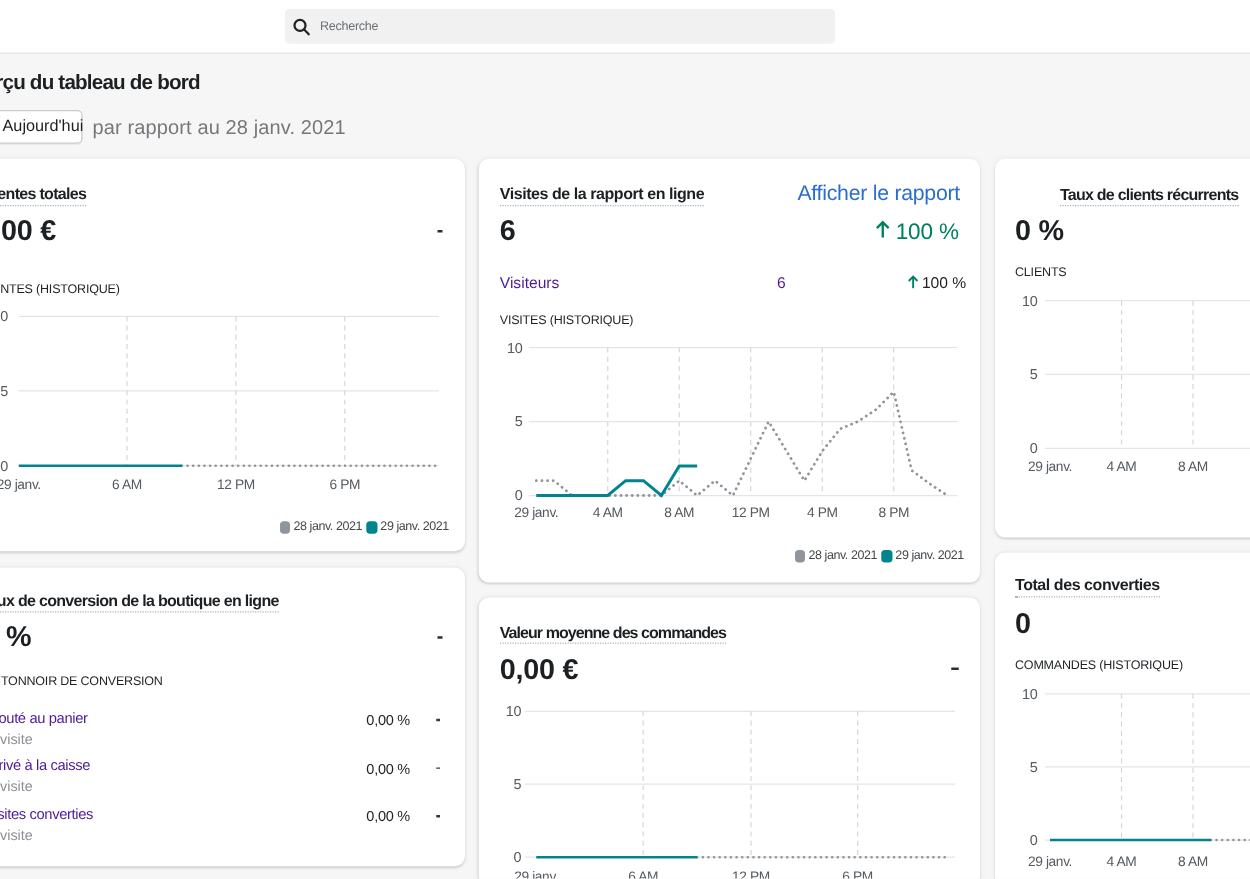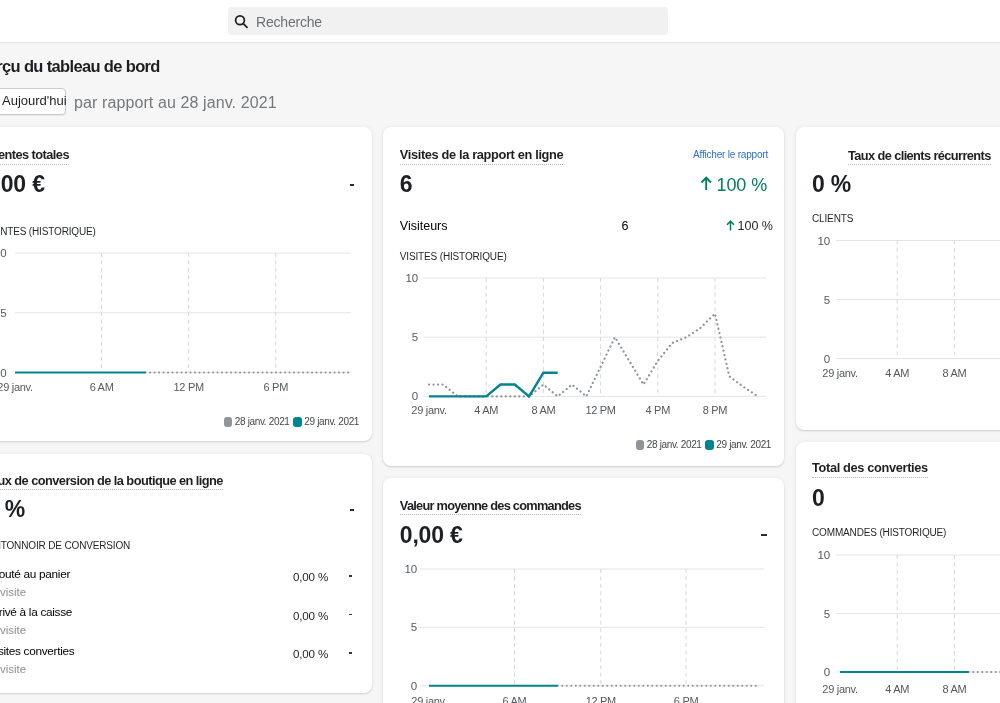--- a/index.html
+++ b/index.html
@@ -8,31 +8,31 @@
 .card{position:absolute;background:#fff;border-radius:8px;
   box-shadow:0 0 5px rgba(23,24,24,.05),0 1px 2px rgba(0,0,0,.14)}
 .ct{position:absolute;font-size:12.8px;font-weight:700;color:#1d2023;
   letter-spacing:-.35px;white-space:nowrap;line-height:14px}
 .ct span{border-bottom:1.6px dotted #b0b5ba;padding-bottom:1.5px}
 .big{position:absolute;font-size:23px;font-weight:700;color:#1d2023;
   white-space:nowrap;line-height:23px;letter-spacing:-.2px}
 .lab{position:absolute;font-size:10px;font-weight:400;color:#1f2326;
   letter-spacing:-.15px;white-space:nowrap;line-height:11px}
 .lgt{position:absolute;font-size:10px;color:#44484c;white-space:nowrap;line-height:13px;letter-spacing:-.35px}
-.t13{position:absolute;font-size:12.5px;color:#000000;white-space:nowrap;line-height:13px}
+.t13{position:absolute;font-size:12.5px;color:#4c1d95;white-space:nowrap;line-height:13px}
 svg text{font-family:"Liberation Sans",sans-serif}
 </style></head><body>
 
 <div class="abs" style="left:0;top:0;width:1000px;height:43px;background:#fff;border-bottom:1px solid #e3e4e5"></div>
 <div class="abs" style="left:228px;top:7px;width:440px;height:28px;background:#f1f1f1;border-radius:4px"></div>
 <svg class="abs" style="left:234px;top:13.5px" width="15" height="15" viewBox="0 0 15 15">
 <circle cx="6" cy="6.3" r="4.4" fill="none" stroke="#202326" stroke-width="1.8"></circle>
 <line x1="9.3" y1="9.6" x2="13" y2="13.4" stroke="#202326" stroke-width="1.8" stroke-linecap="round"></line>
 </svg>
-<div class="abs" style="left:256px;top:14.5px;font-size:14px;color:#6b7075;line-height:14px;letter-spacing:-.2px">Recherche</div>
+<div class="abs" style="left:256px;top:14.5px;font-size:10px;color:#6b7075;line-height:14px;letter-spacing:-.2px">Recherche</div>
 <div class="abs" style="left:-33px;top:56px;font-size:16.5px;font-weight:700;color:#1d2023;letter-spacing:-.65px;line-height:20px;white-space:nowrap">Aperçu du tableau de bord</div>
 <div class="abs" style="left:-36px;top:88px;width:102px;height:27px;background:#fff;border:1px solid #c9cccf;border-radius:4px;box-shadow:0 1px 0 rgba(0,0,0,.05)"></div>
 <div class="abs" style="left:2px;top:94px;font-size:13px;color:#1d2023;line-height:14px">Aujourd'hui</div>
 <div class="abs" style="left:74px;top:96px;font-size:16px;color:#75787b;line-height:13px;letter-spacing:.1px">par rapport au 28 janv. 2021</div>
 <div class="card" style="left:-29px;top:127px;width:401px;height:314px"></div>
 <div class="card" style="left:383px;top:127px;width:401px;height:339px"></div>
 <div class="card" style="left:796px;top:127px;width:401px;height:303px"></div>
 <div class="card" style="left:-29px;top:454px;width:401px;height:239px"></div>
 <div class="card" style="left:383px;top:478px;width:401px;height:262px"></div>
 <div class="card" style="left:796px;top:442px;width:401px;height:298px"></div>
@@ -55,21 +55,21 @@
 <text x="44" y="151" text-anchor="middle" font-size="11" letter-spacing="-0.3" fill="#545a60">29 janv.</text>
 <text x="130.6" y="151" text-anchor="middle" font-size="11" letter-spacing="-0.3" fill="#545a60">6 AM</text>
 <text x="217.7" y="151" text-anchor="middle" font-size="11" letter-spacing="-0.3" fill="#545a60">12 PM</text>
 <text x="304.8" y="151" text-anchor="middle" font-size="11" letter-spacing="-0.3" fill="#545a60">6 PM</text>
 </svg>
 <div style="position:absolute;left:223.5px;top:417px;width:8.5px;height:9.5px;border-radius:3px;background:#8f959a"></div>
 <div class="lgt" style="left:234.8px;top:414.8px">28 janv. 2021</div>
 <div style="position:absolute;left:293px;top:417px;width:8.5px;height:9.5px;border-radius:3px;background:#00848e"></div>
 <div class="lgt" style="left:304.3px;top:414.8px">29 janv. 2021</div>
 <div class="ct" style="left:399.8px;top:148px"><span>Visites de la rapport en ligne</span></div>
-<div class="abs" style="right:232px;top:148px;font-size:10px;color:#2c6ecb;line-height:14px;letter-spacing:-.2px">Afficher le rapport</div>
+<div class="abs" style="right:232px;top:148px;font-size:17px;color:#2c6ecb;line-height:14px;letter-spacing:-.2px">Afficher le rapport</div>
 <div class="big" style="left:399.8px;top:173px">6</div>
 <svg class="abs" style="left:700px;top:176px" width="13" height="15" viewBox="0 0 13 15">
 <path d="M6.2 14 L6.2 2 M1.5 6.5 L6.2 1.7 L10.9 6.5" fill="none" stroke="#008060" stroke-width="1.9"></path>
   </svg>
 <div class="abs" style="left:716.5px;top:175.5px;color:#008060;font-size:18px;line-height:18px;white-space:nowrap;letter-spacing:-.1px">100&nbsp;%</div>
 <div class="t13" style="left:399.8px;top:219.5px">Visiteurs</div>
 <div class="t13" style="left:621.6px;top:219.5px">6</div>
 <svg class="abs" style="left:725.5px;top:220px" width="9" height="11" viewBox="0 0 9 11">
 <path d="M4.5 10.5 L4.5 1.5 M1 4.8 L4.5 1.2 L8 4.8" fill="none" stroke="#008060" stroke-width="1.5"></path>
   </svg>

